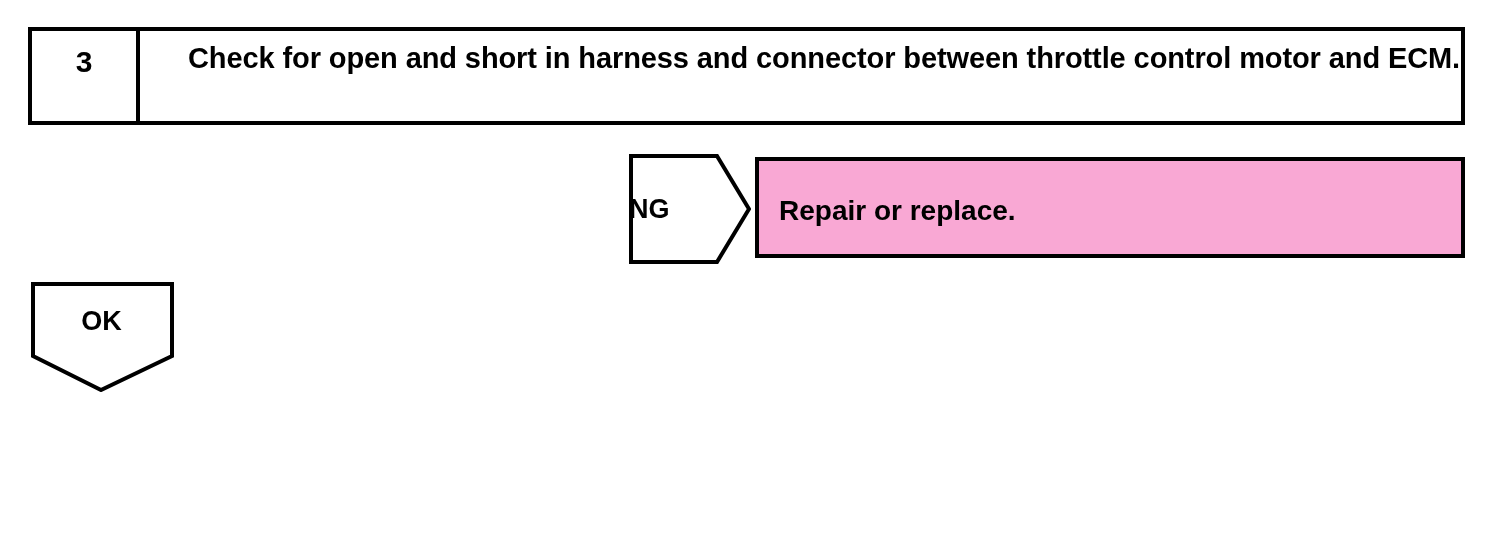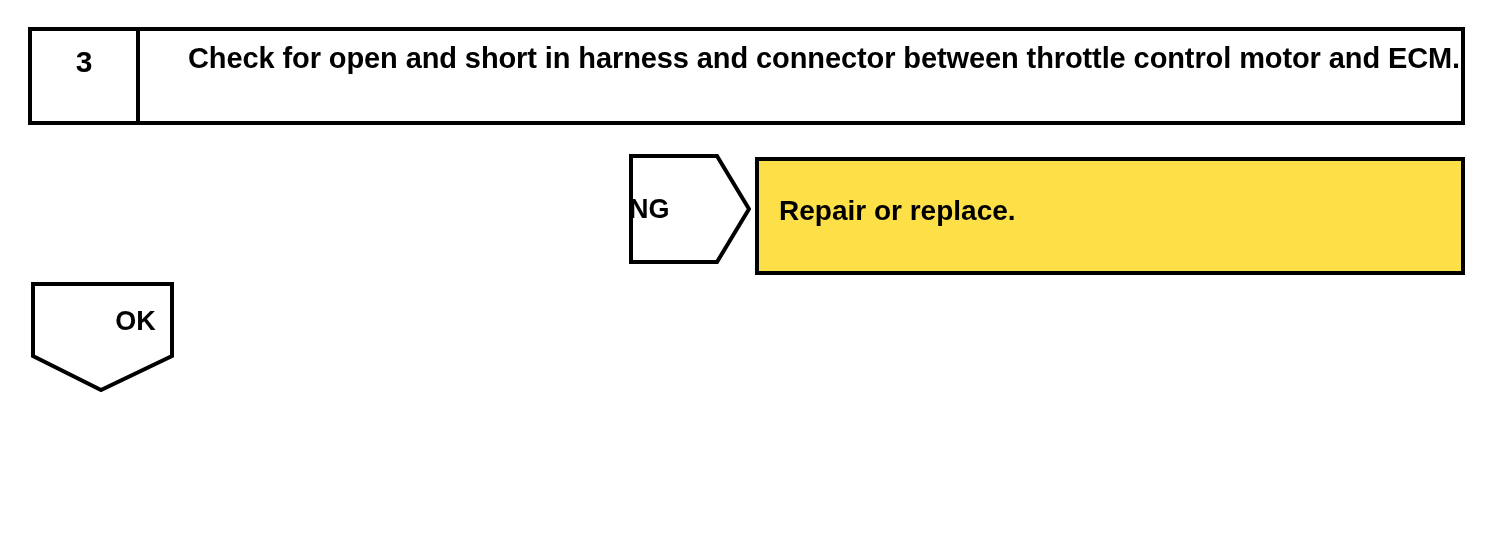--- a/index.html
+++ b/index.html
@@ -78,24 +78,24 @@
     font-size: 27px;
     line-height: 32px;
   }
 
   
   .repair-box {
     position: absolute;
     left: 755px;
     top: 157px;
     width: 710px;
-    height: 118px;
+    height: 101px;
     border: 4px solid #000;
     box-sizing: border-box;
-    background: #fde047;
+    background: #f9a8d4;
   }
   .repair-text {
     position: absolute;
     left: 20px;
     top: 33px;
     font-size: 28px;
     line-height: 34px;
   }
 
   
@@ -108,21 +108,20 @@
   }
   .ok-arrow svg { display: block; }
   .ok-label {
     position: absolute;
     left: 31px;
     top: 305px;
     width: 141px;
     text-align: center;
     font-size: 27px;
     line-height: 32px;
-    padding-left: 34px;
   }
 
   
   .ecm-box {
     position: absolute;
     left: 32px;
     top: 415px;
     width: 705px;
     height: 104px;
     border: 4px solid #000;

